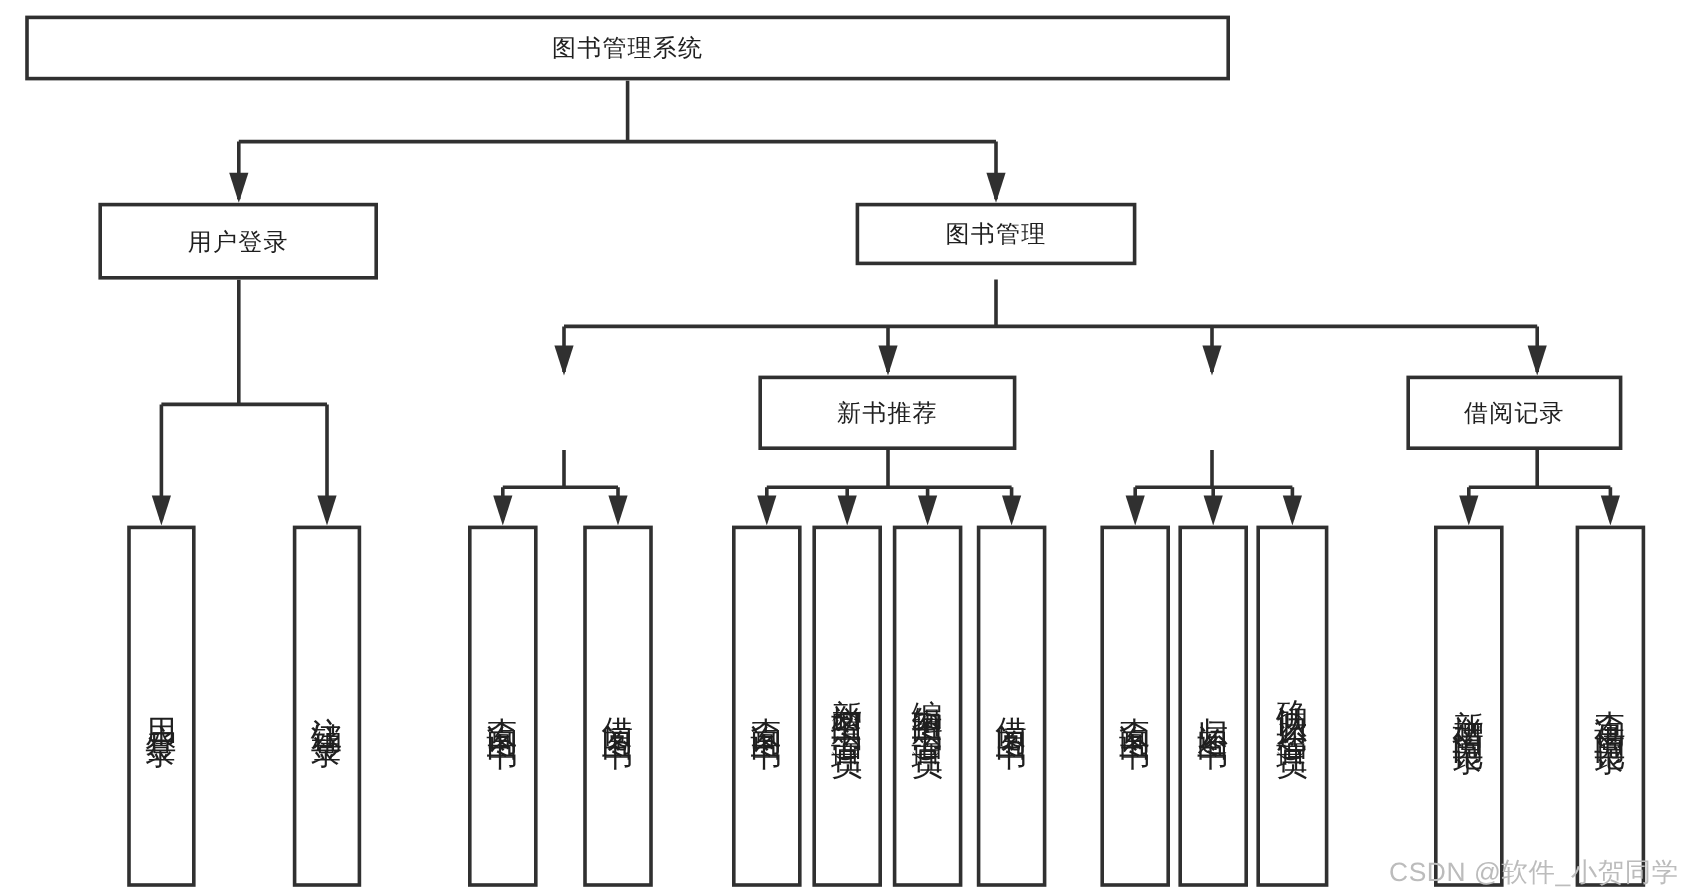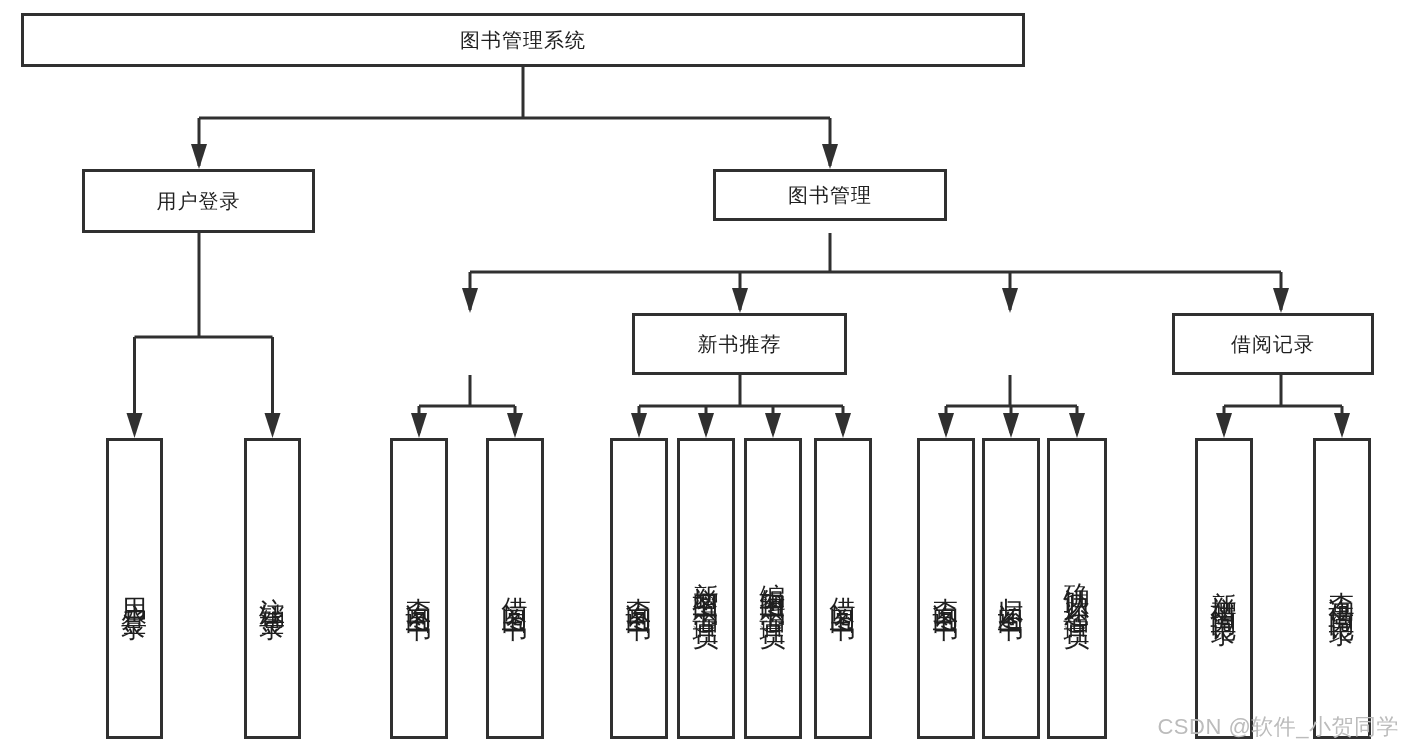--- a/index.html
+++ b/index.html
@@ -74,21 +74,21 @@
   <div class="hbox" style="left:82px;top:169px;width:233px;height:64px">
     <span>用户登录</span>
   </div>
   <div class="hbox" style="left:713px;top:169px;width:234px;height:52px">
     <span>图书管理</span>
   </div>
 
   <div class="hbox" style="left:632px;top:313px;width:215px;height:62px">
     <span>新书推荐</span>
   </div>
-  <div class="hbox" style="left:1172px;top:313px;width:202px;height:62px">
+  <div class="hbox" style="left:1172px;top:313px;width:180px;height:62px">
     <span>借阅记录</span>
   </div>
 
   <div class="vbox" style="left:106px;width:57px">
     <span class="vlabel">用户登录</span>
   </div>
   <div class="vbox" style="left:244px;width:57px">
     <span class="vlabel">注销登录</span>
   </div>
   <div class="vbox" style="left:390px;width:58px">

